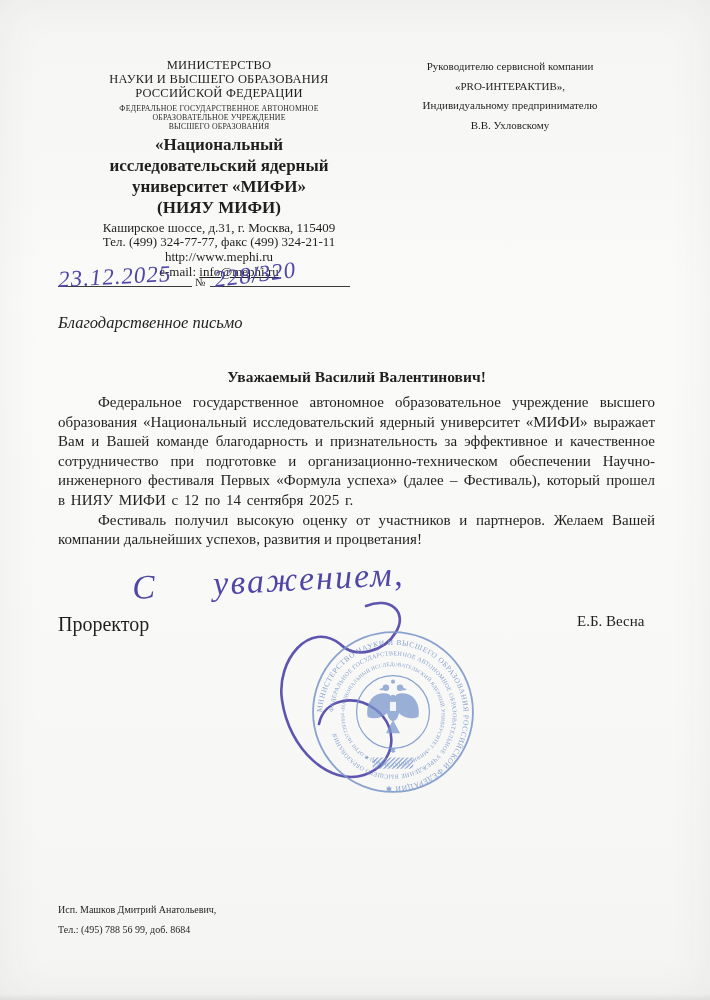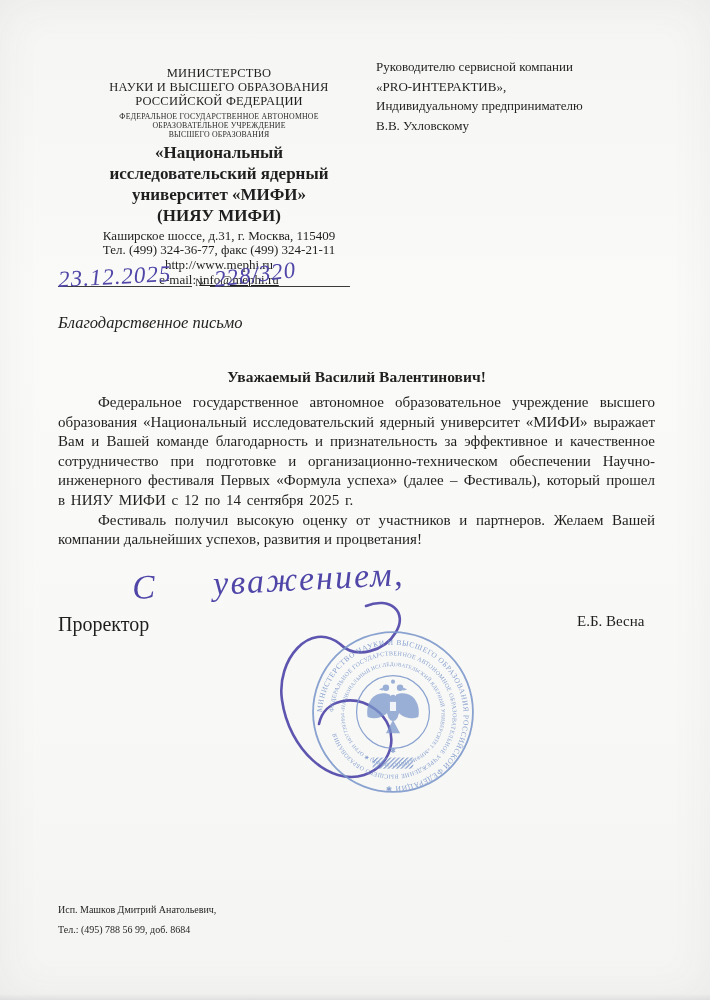--- a/index.html
+++ b/index.html
@@ -4,41 +4,41 @@
 <style>
   html,body{margin:0;padding:0;background:#e8e8e6;}
   .page{
     position:relative;width:710px;height:1000px;margin:0 auto;
     background:linear-gradient(180deg,#f5f5f3 0%,#fafaf8 30%,#f8f8f6 70%,#f4f4f2 100%);
     box-shadow:inset 0 0 45px rgba(60,60,60,.06);
     font-family:"Liberation Serif","DejaVu Serif",serif;
     color:#1f1f1f;overflow:hidden;
   }
   
-  .letterhead{position:absolute;left:56px;top:66px;width:326px;text-align:center;}
+  .letterhead{position:absolute;left:56px;top:58px;width:326px;text-align:center;}
   .lh-ministry{font-size:12.5px;line-height:14.2px;letter-spacing:.2px;}
   .lh-org{font-size:7.8px;line-height:9px;color:#2b2b2b;margin-top:3px;letter-spacing:.2px;}
   .lh-univ{font-size:17px;font-weight:bold;line-height:21px;margin-top:3px;}
   .lh-contact{font-size:13px;line-height:14.8px;margin-top:3px;}
   .lh-email u{text-decoration:underline;}
   
   .hw{font-style:italic;color:#4f46a8;}
   .req-row{position:absolute;left:58px;top:258px;width:300px;height:32px;}
   .req-underline-1{position:absolute;left:0;bottom:3px;width:134px;border-bottom:1.4px solid #3a3a3a;height:1px;}
   .req-no{position:absolute;left:137px;bottom:2px;font-size:11px;}
   .req-underline-2{position:absolute;left:152px;bottom:3px;width:140px;border-bottom:1.4px solid #3a3a3a;height:1px;}
   .hw-date{position:absolute;left:0;bottom:0;font-size:23px;transform:rotate(-3deg);letter-spacing:1px;white-space:nowrap;}
   .hw-num{position:absolute;left:156px;bottom:2px;font-size:23px;transform:rotate(-7deg);letter-spacing:1px;white-space:nowrap;}
   .na-row{position:absolute;left:58px;top:293px;font-size:11.5px;white-space:nowrap;}
   .na-row .blank{display:inline-block;border-bottom:1.2px solid #3a3a3a;height:12px;vertical-align:bottom;}
   .blank-1{width:112px;margin-left:4px;}
   .blank-2{width:104px;margin-left:2px;}
   
   .doc-type{position:absolute;left:58px;top:313px;font-size:16.5px;font-style:italic;}
-  .recipient{position:absolute;left:376px;top:57px;width:300px;font-size:13px;line-height:19.5px;}
+  .recipient{position:absolute;left:360px;top:57px;width:300px;font-size:11px;line-height:19.5px;text-align:center;}
   .salutation{position:absolute;left:58px;top:368px;width:597px;text-align:center;font-weight:bold;font-size:15.5px;}
   
   .body-text{position:absolute;left:58px;top:393px;width:597px;}
   .body-text p{margin:0;font-size:15px;line-height:19.6px;text-align:justify;text-indent:40px;}
   .body-text p.p1{word-spacing:2px;}
   
   .closing-hw{position:absolute;left:132px;top:562px;font-size:34px;transform:rotate(-3deg);letter-spacing:2px;word-spacing:46px;white-space:nowrap;}
   .sig-position{position:absolute;left:58px;top:613px;font-size:20px;}
   .sig-name{position:absolute;left:577px;top:613px;font-size:15px;white-space:nowrap;}
   .sig-svg{position:absolute;left:268px;top:598px;width:210px;height:205px;}
@@ -64,21 +64,21 @@
       <div>ВЫСШЕГО ОБРАЗОВАНИЯ</div>
     </div>
     <div class="lh-univ">
       <div>«Национальный</div>
       <div>исследовательский ядерный</div>
       <div>университет «МИФИ»</div>
       <div>(НИЯУ МИФИ)</div>
     </div>
     <div class="lh-contact">
       <div>Каширское шоссе, д.31, г. Москва, 115409</div>
-      <div>Тел. (499) 324-36-77, факс (499) 324-21-11</div>
+      <div>Тел. (499) 324-77-77, факс (499) 324-21-11</div>
       <div>http://www.mephi.ru</div>
       <div class="lh-email"><span>e-mail: </span><u>info@mephi.ru</u></div>
     </div>
   </div>
 
   <div class="req-row">
     <span class="req-underline-1"></span>
     <span class="req-no">№</span>
     <span class="req-underline-2"></span>
     <span class="hw hw-date">23.12.2025</span>

